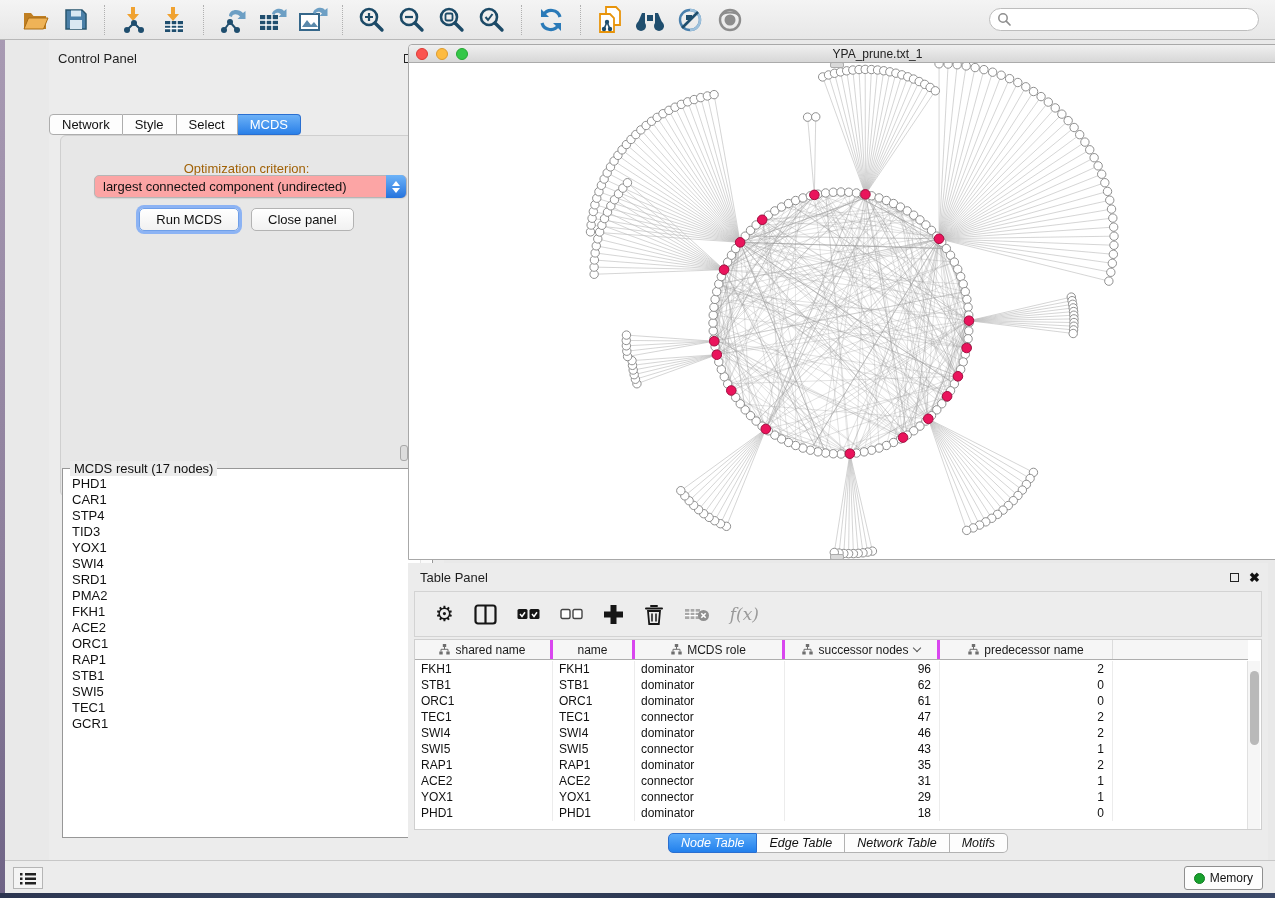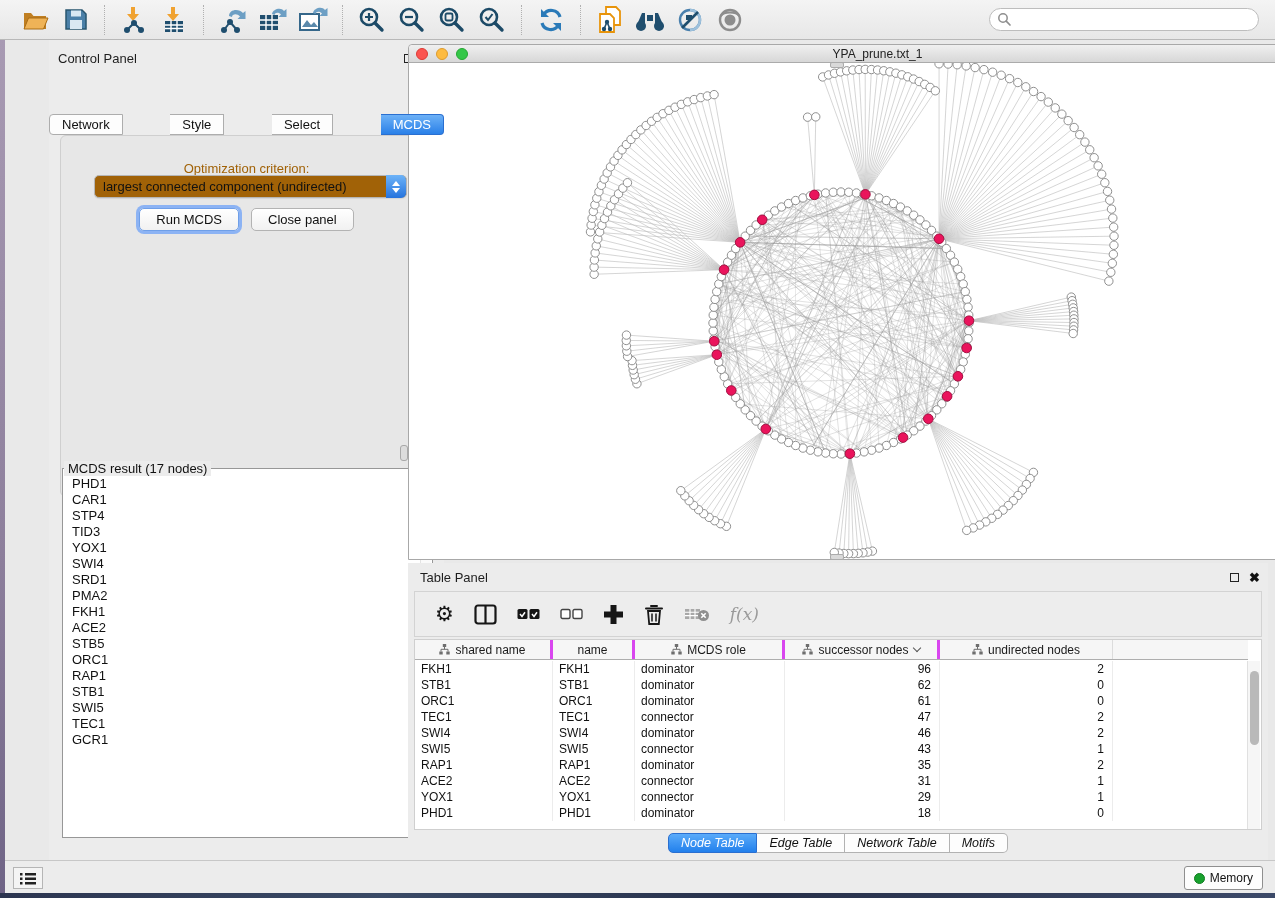--- a/index.html
+++ b/index.html
@@ -25,45 +25,45 @@
      background:linear-gradient(90deg,#2c3550,#3a4a66 30%,#27304a 60%,#3c4968); }
 
   
   .control-panel { position:absolute; left:5px; top:40px; width:395px; height:820px; background:#ececec;margin-left:44px; }
   .panel-head { position:absolute; left:9px; top:9px; right:10px; height:18px; display:flex; align-items:center; }
   .panel-title { font-size:13px; color:#1e1e1e; }
   .panel-head .spacer { flex:1; }
   .float-ic { width:9px; height:9px; border:1.5px solid #222; margin-right:10px; }
   .close-ic { font-size:13px; font-weight:bold; color:#111; line-height:9px; }
 
-  .cp-tabs { position:absolute; left:0; top:74px; width:100%; display:flex; justify-content:space-between; z-index:3; }
+  .cp-tabs { position:absolute; left:0; top:74px; width:100%; display:flex; justify-content:flex-start; z-index:3; }
   .cp-tab { font-size:13px; color:#111; background:#fdfdfd; border:1px solid #adadad; border-left:none;
      padding:2px 12px 3px; height:21px; }
   .cp-tab:first-child { border-left:1px solid #adadad; border-radius:4px 0 0 4px; }
   .cp-tab:last-child { border-radius:0 4px 4px 0; }
   .cp-tab.active { background:linear-gradient(#6cb1f7,#2a80e8); border-color:#2a6fd0; color:#fff; }
 
   .cp-box { position:absolute; left:11px; top:95px; width:373px; height:362px;
      background:#e7e7e7; border:1px solid #cfcfcf; border-radius:6px; }
   .opt-label { position:absolute; left:0; top:25px; width:100%; text-align:center; font-size:13px; color:#a16207; }
-  .dropdown { position:absolute; left:33px; top:39px; width:313px; height:23px; background:#a16207;
+  .dropdown { position:absolute; left:33px; top:39px; width:313px; height:23px; background:#fca5a5;
      border:1px solid #b6b6b6; border-radius:5px; font-size:13px; color:#111;
      display:flex; align-items:center; padding-left:8px; box-shadow:0 1px 1px rgba(0,0,0,.08); }
   .dd-stepper { position:absolute; right:0; top:-1px; width:20px; height:23px; border-radius:0 5px 5px 0;
      background:linear-gradient(#6db3f8,#2573dd); display:flex; flex-direction:column; align-items:center; justify-content:center; gap:2px; }
   .dd-up, .dd-down { width:0; height:0; border-left:4px solid transparent; border-right:4px solid transparent; }
   .dd-up { border-bottom:5px solid #fff; } .dd-down { border-top:5px solid #fff; }
   .btn-row { position:absolute; left:0; top:72px; width:100%; display:flex; justify-content:center; gap:12px; }
   .aq-btn { height:23px; background:linear-gradient(#ffffff,#f1f1f1); border:1px solid #b3b3b3;
      border-radius:5px; font-size:13px; color:#111; padding:0 16px; font-family:"Liberation Sans",sans-serif; }
   .aq-btn.focus { box-shadow:0 0 0 3px rgba(90,150,250,.65); border-color:#6f9fe8; }
 
   .result-box { position:absolute; left:13px; top:428px; width:371px; height:370px;
      border:1px solid #979797; background:#fff; }
-  .result-legend { position:absolute; left:1px; top:-8px; background:#ececec; padding:0 4px;
+  .result-legend { position:absolute; left:7px; top:-8px; background:#ececec; padding:0 4px;
      font-size:13px; color:#111;text-align:right; }
   .result-list { position:absolute; left:0; top:7px; bottom:2px; right:12px; overflow:hidden;
      font-size:13px; color:#111; }
   .result-list .item { padding:0 0 0 9px; height:16px; line-height:16px; }
   .result-scroll { position:absolute; right:1px; top:1px; width:11px; bottom:1px;
      background:#fafafa; border-left:1px solid #e3e3e3; }
 
   
   .vsplit { position:absolute; left:400px; top:40px; width:8px; height:820px; }
   .vsplit .grip { position:absolute; left:0px; top:405px; width:8px; height:16px;
@@ -319,21 +319,20 @@
         <div class="item">PHD1</div>
         <div class="item">CAR1</div>
         <div class="item">STP4</div>
         <div class="item">TID3</div>
         <div class="item">YOX1</div>
         <div class="item">SWI4</div>
         <div class="item">SRD1</div>
         <div class="item">PMA2</div>
         <div class="item">FKH1</div>
         <div class="item">ACE2</div>
-        <div class="item">STB5</div>
         <div class="item">ORC1</div>
         <div class="item">RAP1</div>
         <div class="item">STB1</div>
         <div class="item">SWI5</div>
         <div class="item">TEC1</div>
         <div class="item">GCR1</div>
       </div>
     <div class="result-scroll"></div>
   </div>
 </div>
@@ -1241,21 +1240,21 @@
           <span>successor nodes</span>
           <span class="sort-chev"></span>
         </div>
         <div class="dt-hcell" style="width: 173px;">
           <svg width="11" height="11" viewBox="0 0 11 11">
             <rect x="3.8" y="0" width="3.4" height="3" fill="#6e6e6e"></rect>
             <path d="M5.5 3 v2.3 M2 7.5 V5.3 h7 v2.2" stroke="#6e6e6e" stroke-width="1" fill="none"></path>
             <rect x="0.3" y="7.5" width="3.4" height="3" fill="#6e6e6e"></rect>
             <rect x="7.3" y="7.5" width="3.4" height="3" fill="#6e6e6e"></rect>
           </svg>
-          <span>undirected nodes</span>
+          <span>predecessor name</span>
         </div>
       </div>
     <div class="dt-body" id="dt-body">
         <div class="dt-row">
           <div class="dt-cell" style="width: 138px;">FKH1</div>
           <div class="dt-cell" style="width: 82px;">FKH1</div>
           <div class="dt-cell" style="width: 150px;">dominator</div>
           <div class="dt-cell num" style="width: 155px;">96</div>
           <div class="dt-cell num" style="width: 173px;">2</div>
         </div>

